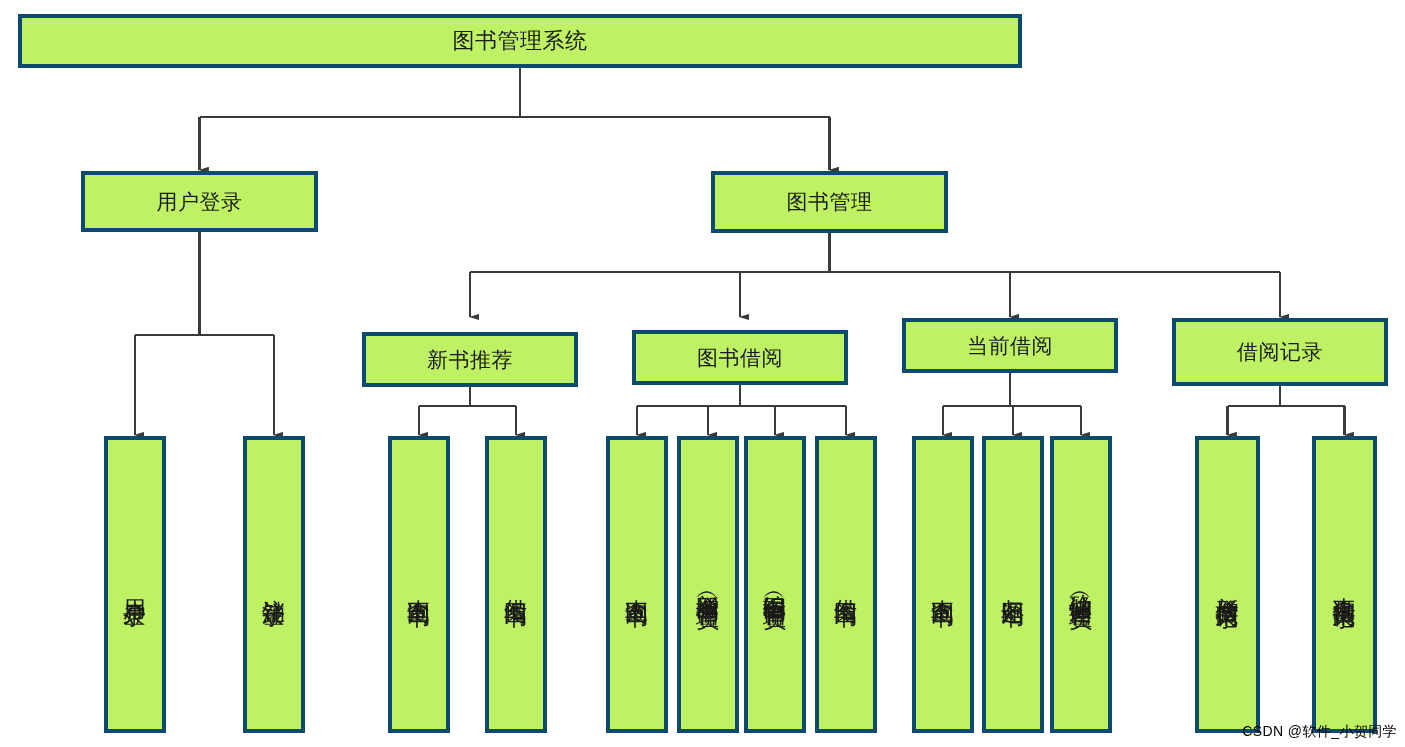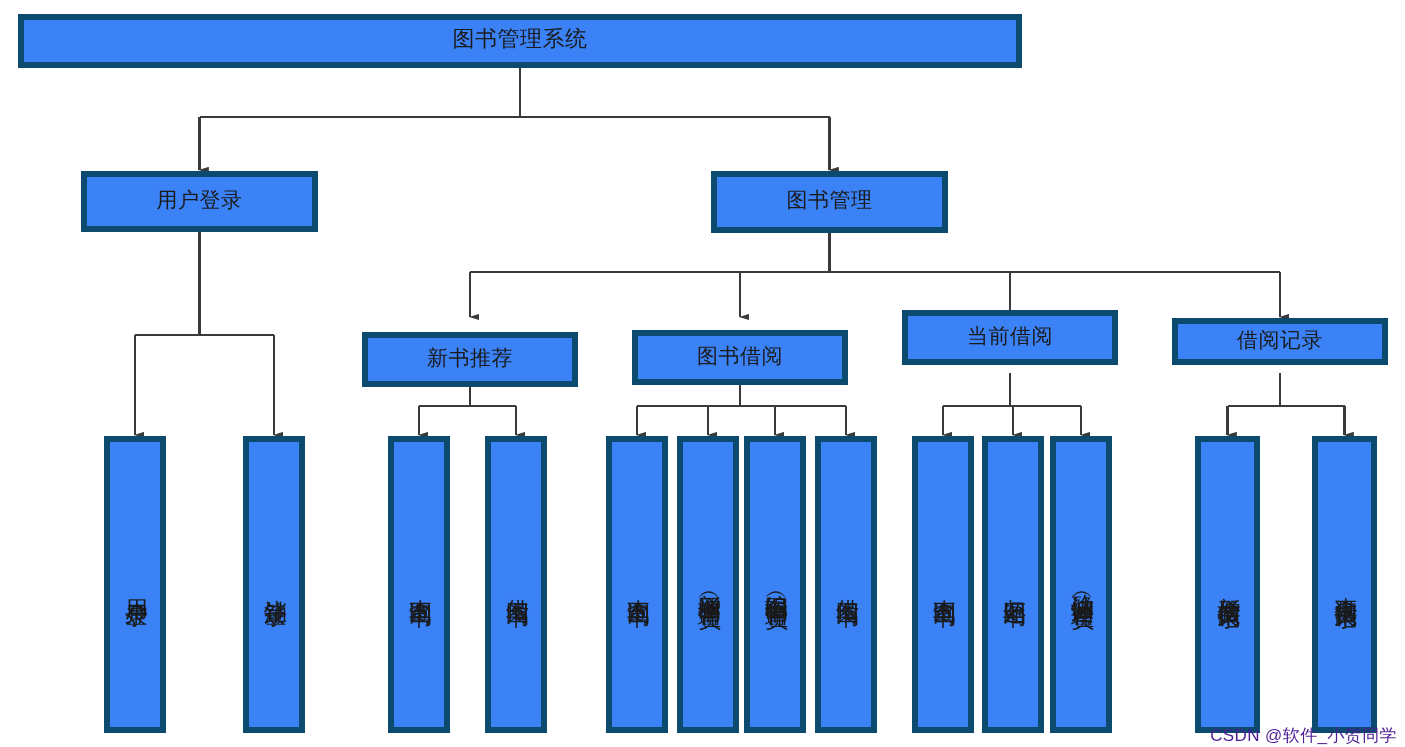--- a/index.html
+++ b/index.html
@@ -22,27 +22,26 @@
     position: absolute;
     left: 0;
     top: 0;
     width: 1405px;
     height: 747px;
     pointer-events: none;
   }
   .node {
     position: absolute;
     box-sizing: border-box;
-    background: #3b82f6;
-    border: 6px solid #0c4a6e;
+    background: #bef264;
+    border: 4px solid #0c4a6e;
     display: flex;
     align-items: center;
     justify-content: center;
     color: #1a1a1a;
-    font-family: Liberation Mono, monospace;
   }
   .node .label {
     display: block;
     text-align: center;
     line-height: 1.22;
     letter-spacing: 0.5px;
   }
   
   .node.h .label {
     font-size: 21px;
@@ -61,23 +60,23 @@
     writing-mode: vertical-rl;
     text-orientation: upright;
     font-size: 23px;
     line-height: 1.05;
     letter-spacing: 2px;
     white-space: nowrap;
   }
   #watermark {
     position: absolute;
     right: 8px;
-    bottom: 0;
-    font-size: 17px;
-    color: #4c1d95;
+    bottom: 6px;
+    font-size: 14px;
+    color: #000000;
     letter-spacing: 0.4px;
     white-space: nowrap;
   }
 </style>
 </head>
 <body>
 
 <div id="canvas">
   <svg id="edges" viewBox="0 0 1405 747" xmlns="http://www.w3.org/2000/svg">
     <defs>
@@ -130,24 +129,24 @@
       </div>
       <div class="node h level2" style="left: 711px; top: 171px; width: 237px; height: 62px;">
         <span class="label">图书管理</span>
       </div>
       <div class="node h level3" style="left: 362px; top: 332px; width: 216px; height: 55px;">
         <span class="label">新书推荐</span>
       </div>
       <div class="node h level3" style="left: 632px; top: 318px; width: 216px; height: 55px; margin-top: 12px;">
         <span class="label">图书借阅</span>
       </div>
-      <div class="node h level3" style="left: 902px; top: 310px; width: 216px; height: 55px;">
+      <div class="node h level3" style="left: 902px; top: 318px; width: 216px; height: 55px;">
         <span class="label">当前借阅</span>
       </div>
-      <div class="node h level3" style="left: 1172px; top: 318px; width: 216px; height: 47px;">
+      <div class="node h level3" style="left: 1172px; top: 318px; width: 216px; height: 68px;">
         <span class="label">借阅记录</span>
       </div>
       <div class="node v leaf" style="left: 104px; top: 436px; width: 62px; height: 297px;">
         <span class="label">用户登录</span>
       </div>
       <div class="node v leaf" style="left: 243px; top: 436px; width: 62px; height: 297px;">
         <span class="label">注销登录</span>
       </div>
       <div class="node v leaf" style="left: 388px; top: 436px; width: 62px; height: 297px;">
         <span class="label">查询图书</span>

